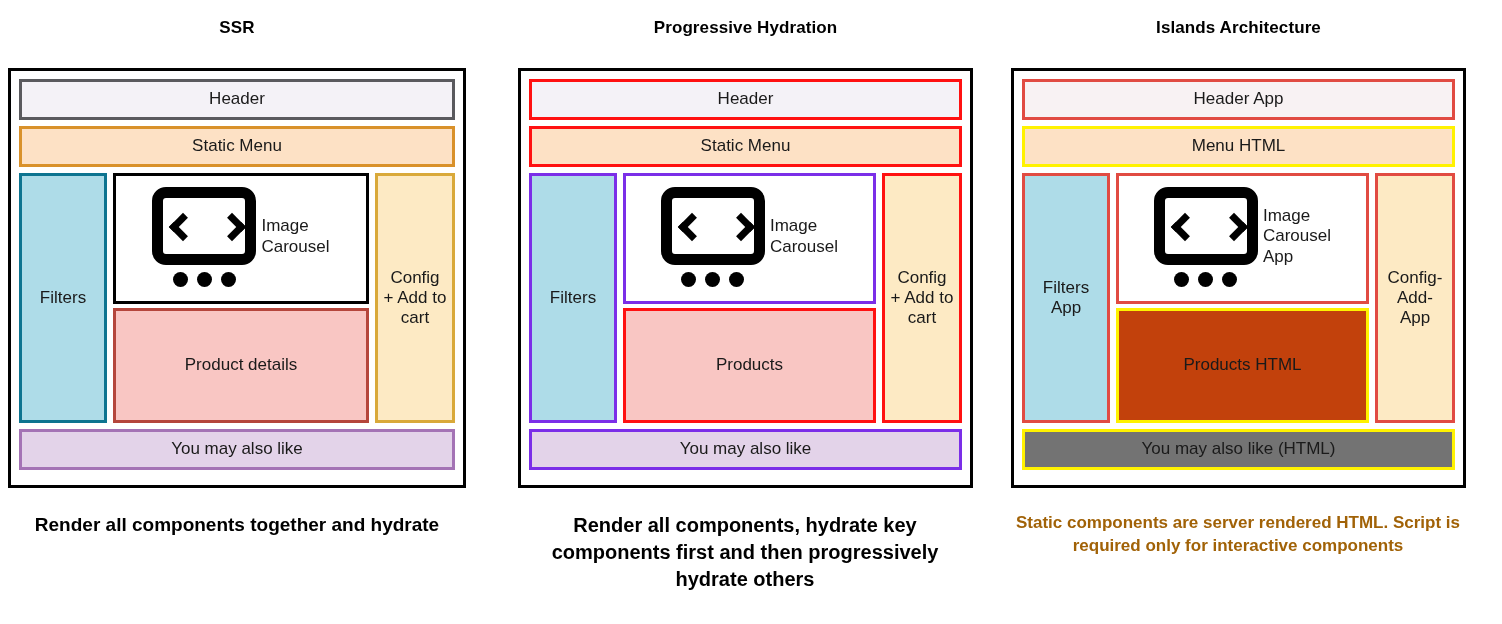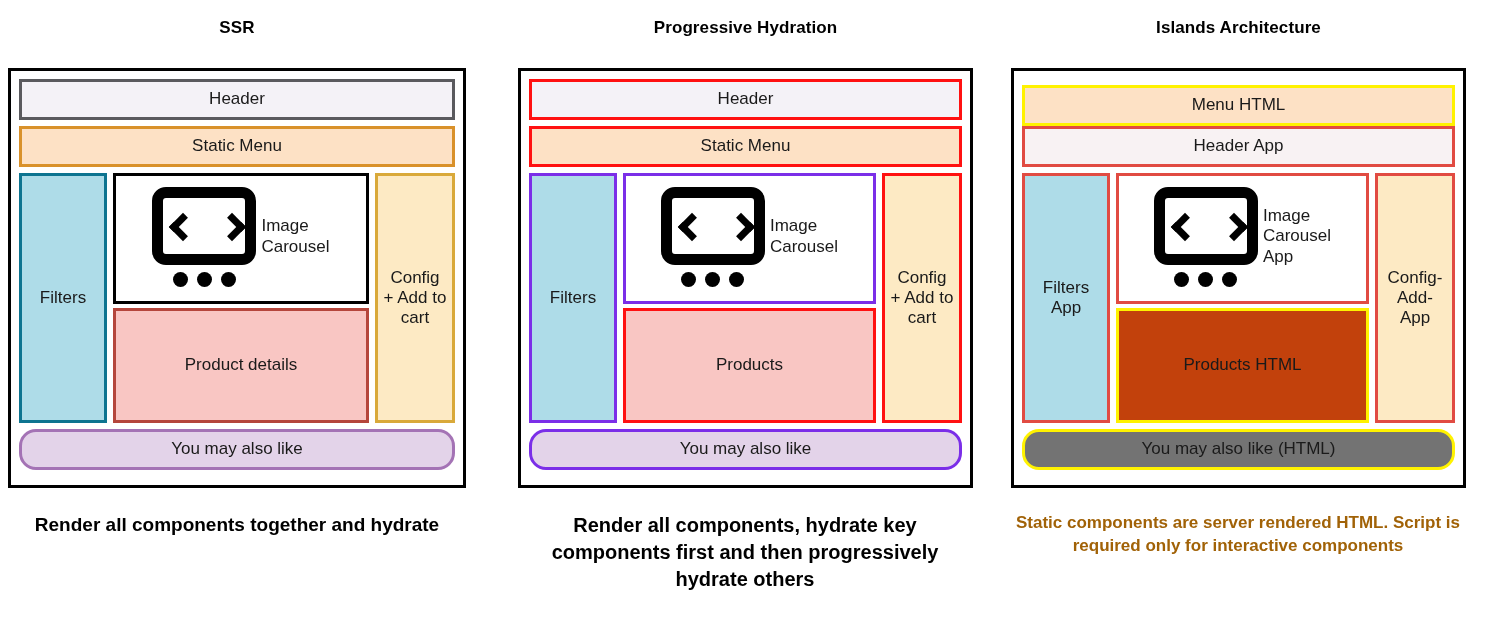--- a/index.html
+++ b/index.html
@@ -35,21 +35,21 @@
     text-align: center;
     font-size: 17px; color: #1a1a1a;
     line-height: 1.18;
     border-style: solid;
   }
 
   
   .bar { width: 100%; }
   .header-bar { height: 41px; }
   .menu-bar   { height: 41px; margin-top: 6px; }
-  .footer-bar { height: 41px; border-radius: 17px; }
+  .footer-bar { height: 41px; }
 
   .mid-row {
     display: flex; align-items: stretch; gap: 6px;
     margin-top: 6px;
     height: 250px;
   }
   .col-left  { width: 88px; flex: 0 0 88px; }
   .col-center{ flex: 1 1 auto; display: flex; flex-direction: column; gap: 4px; }
   .col-right { width: 80px; flex: 0 0 80px; }
 
@@ -177,22 +177,22 @@
       <div class="box bar footer-bar" style="margin-top: 6px; border-color: rgb(123, 46, 232); border-width: 3px; background: rgb(227, 211, 233);">You may also like</div>
     </div>
 
     <div class="caption" style="position:absolute;top:512px;left:12px;width:430px;text-align:center;font-size:20px;font-weight:bold;line-height:1.35;color:#000;">Render all components, hydrate key components first and then progressively hydrate others</div>
   </div>
 
   <div class="column col-3">
     <div class="col-title">Islands Architecture</div>
 
     <div class="panel" style="border-color: rgb(0, 0, 0);">
+      <div class="box bar header-bar" style="border-color: rgb(225, 75, 66); border-width: 3px; background: rgb(248, 242, 243);">Header App</div>
       <div class="box bar menu-bar" style="border-color: rgb(255, 242, 0); border-width: 3px; background: rgb(253, 225, 197);">Menu HTML</div>
-      <div class="box bar header-bar" style="border-color: rgb(225, 75, 66); border-width: 3px; background: rgb(248, 242, 243);">Header App</div>
 
       <div class="mid-row">
         <div class="box col-left nowrap-cell" style="border-color: rgb(225, 75, 66); border-width: 3px; background: rgb(174, 220, 232); white-space: pre-line;">Filters
 App</div>
 
         <div class="col-center">
           <div class="box carousel-box" style="border-color: rgb(225, 75, 66); border-width: 3px; background: rgb(255, 255, 255);">
             <div class="carousel-inner">
               <div class="carousel-glyph">
                 <div class="screen">

